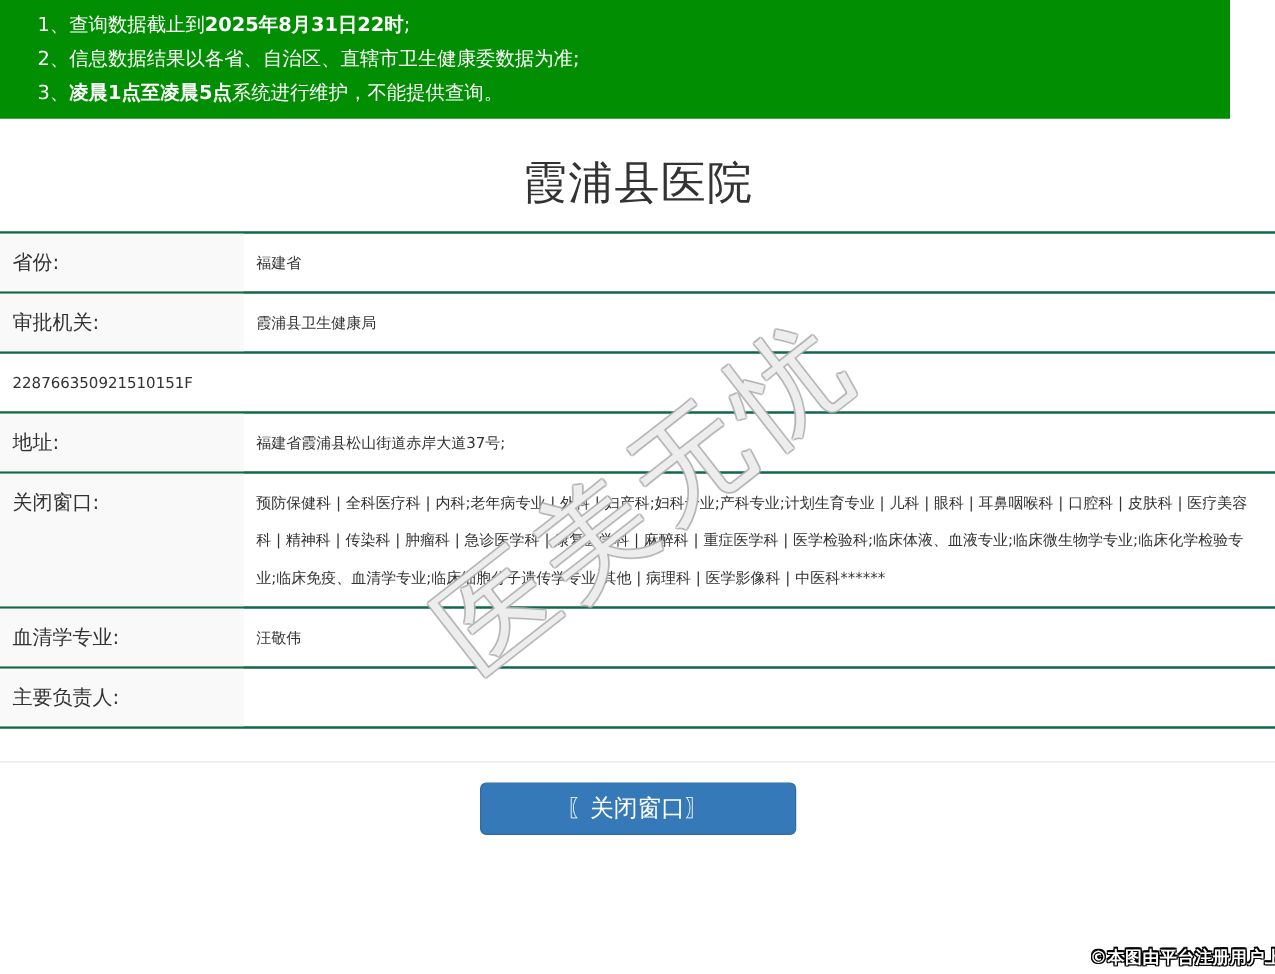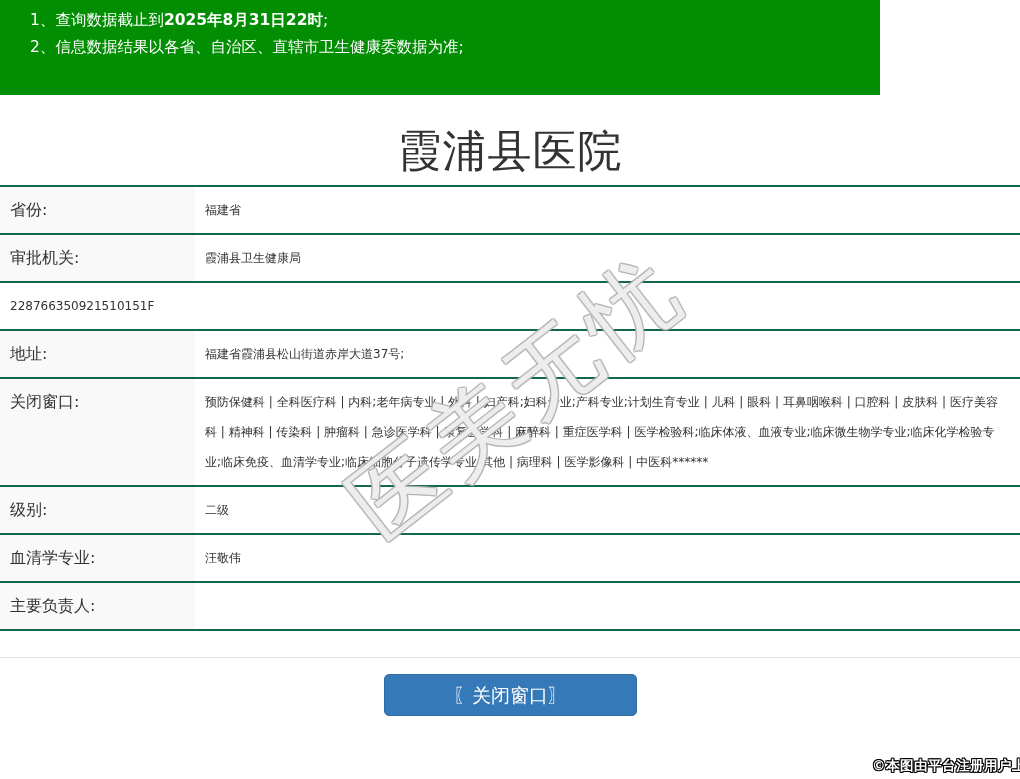--- a/index.html
+++ b/index.html
@@ -10,30 +10,30 @@
     --btn-blue:#3579B8;
     --btn-border:#2E6DA4;
     --sep:#E7E7E7;
   }
   html,body{margin:0;padding:0;}
   body{font-family:"DejaVu Sans","Liberation Sans",sans-serif;background:#fff;}
   .page{position:relative;width:1020px;height:779px;overflow:hidden;background:#fff;}
 
   
   .notice-bar{
-    width:880px;height:95px;background:var(--banner-green);
+    width:984px;height:95px;background:var(--banner-green);
     box-sizing:border-box;padding:7px 10px 0 30px;color:#fff;
   }
   .notice-line{font-size:15.5px;line-height:27px;white-space:nowrap;}
   .notice-line b{font-weight:bold;}
 
   
   .page-title{
     margin:0;padding-top:27px;height:63px;text-align:center;
-    font-size:44px;font-weight:400;color:var(--text);letter-spacing:1px;
+    font-size:36px;font-weight:400;color:var(--text);letter-spacing:1px;
   }
 
   
   .details{width:1020px;border-top:2px solid var(--line-green);}
   .row{display:flex;border-bottom:2px solid var(--line-green);}
   .row .label{
     flex:none;width:185px;background:var(--label-bg);
     padding:8px 0 8px 10px;font-size:16px;color:var(--text);line-height:30px;
   }
   .row .value{
@@ -73,20 +73,21 @@
   }
 </style>
 </head>
 <body>
 
 <div class="page">
 
   <div class="notice-bar" id="notice-bar">
       <div class="notice-line"><span>1、</span><span>查询数据截止到</span><b>2025年8月31日22时</b><span>;</span></div>
       <div class="notice-line"><span>2、</span><span>信息数据结果以各省、自治区、直辖市卫生健康委数据为准;</span><b></b><span></span></div>
+      <div class="notice-line"><span>3、</span><span></span><b>凌晨1点至凌晨5点</b><span>系统进行维护，不能提供查询。</span></div>
     </div>
 
   <h1 class="page-title">霞浦县医院</h1>
 
   <div class="details" id="details-table">
       <div class="row">
         <div class="label">省份:</div>
         <div class="value">福建省</div>
       </div>
       <div class="row">
@@ -98,24 +99,20 @@
       </div>
       <div class="row">
         <div class="label">地址:</div>
         <div class="value">福建省霞浦县松山街道赤岸大道37号;</div>
       </div>
       <div class="row">
         <div class="label">关闭窗口:</div>
         <div class="value">预防保健科 | 全科医疗科 | 内科;老年病专业 | 外科 | 妇产科;妇科专业;产科专业;计划生育专业 | 儿科 | 眼科 | 耳鼻咽喉科 | 口腔科 | 皮肤科 | 医疗美容科 | 精神科 | 传染科 | 肿瘤科 | 急诊医学科 | 康复医学科 | 麻醉科 | 重症医学科 | 医学检验科;临床体液、血液专业;临床微生物学专业;临床化学检验专业;临床免疫、血清学专业;临床细胞分子遗传学专业;其他 | 病理科 | 医学影像科 | 中医科******</div>
       </div>
       <div class="row">
-        <div class="label">级别:</div>
-        <div class="value">二级</div>
-      </div>
-      <div class="row">
         <div class="label">血清学专业:</div>
         <div class="value">汪敬伟</div>
       </div>
       <div class="row">
         <div class="label">主要负责人:</div>
         <div class="value"></div>
       </div>
     </div>
 
   <div class="sep"></div>

